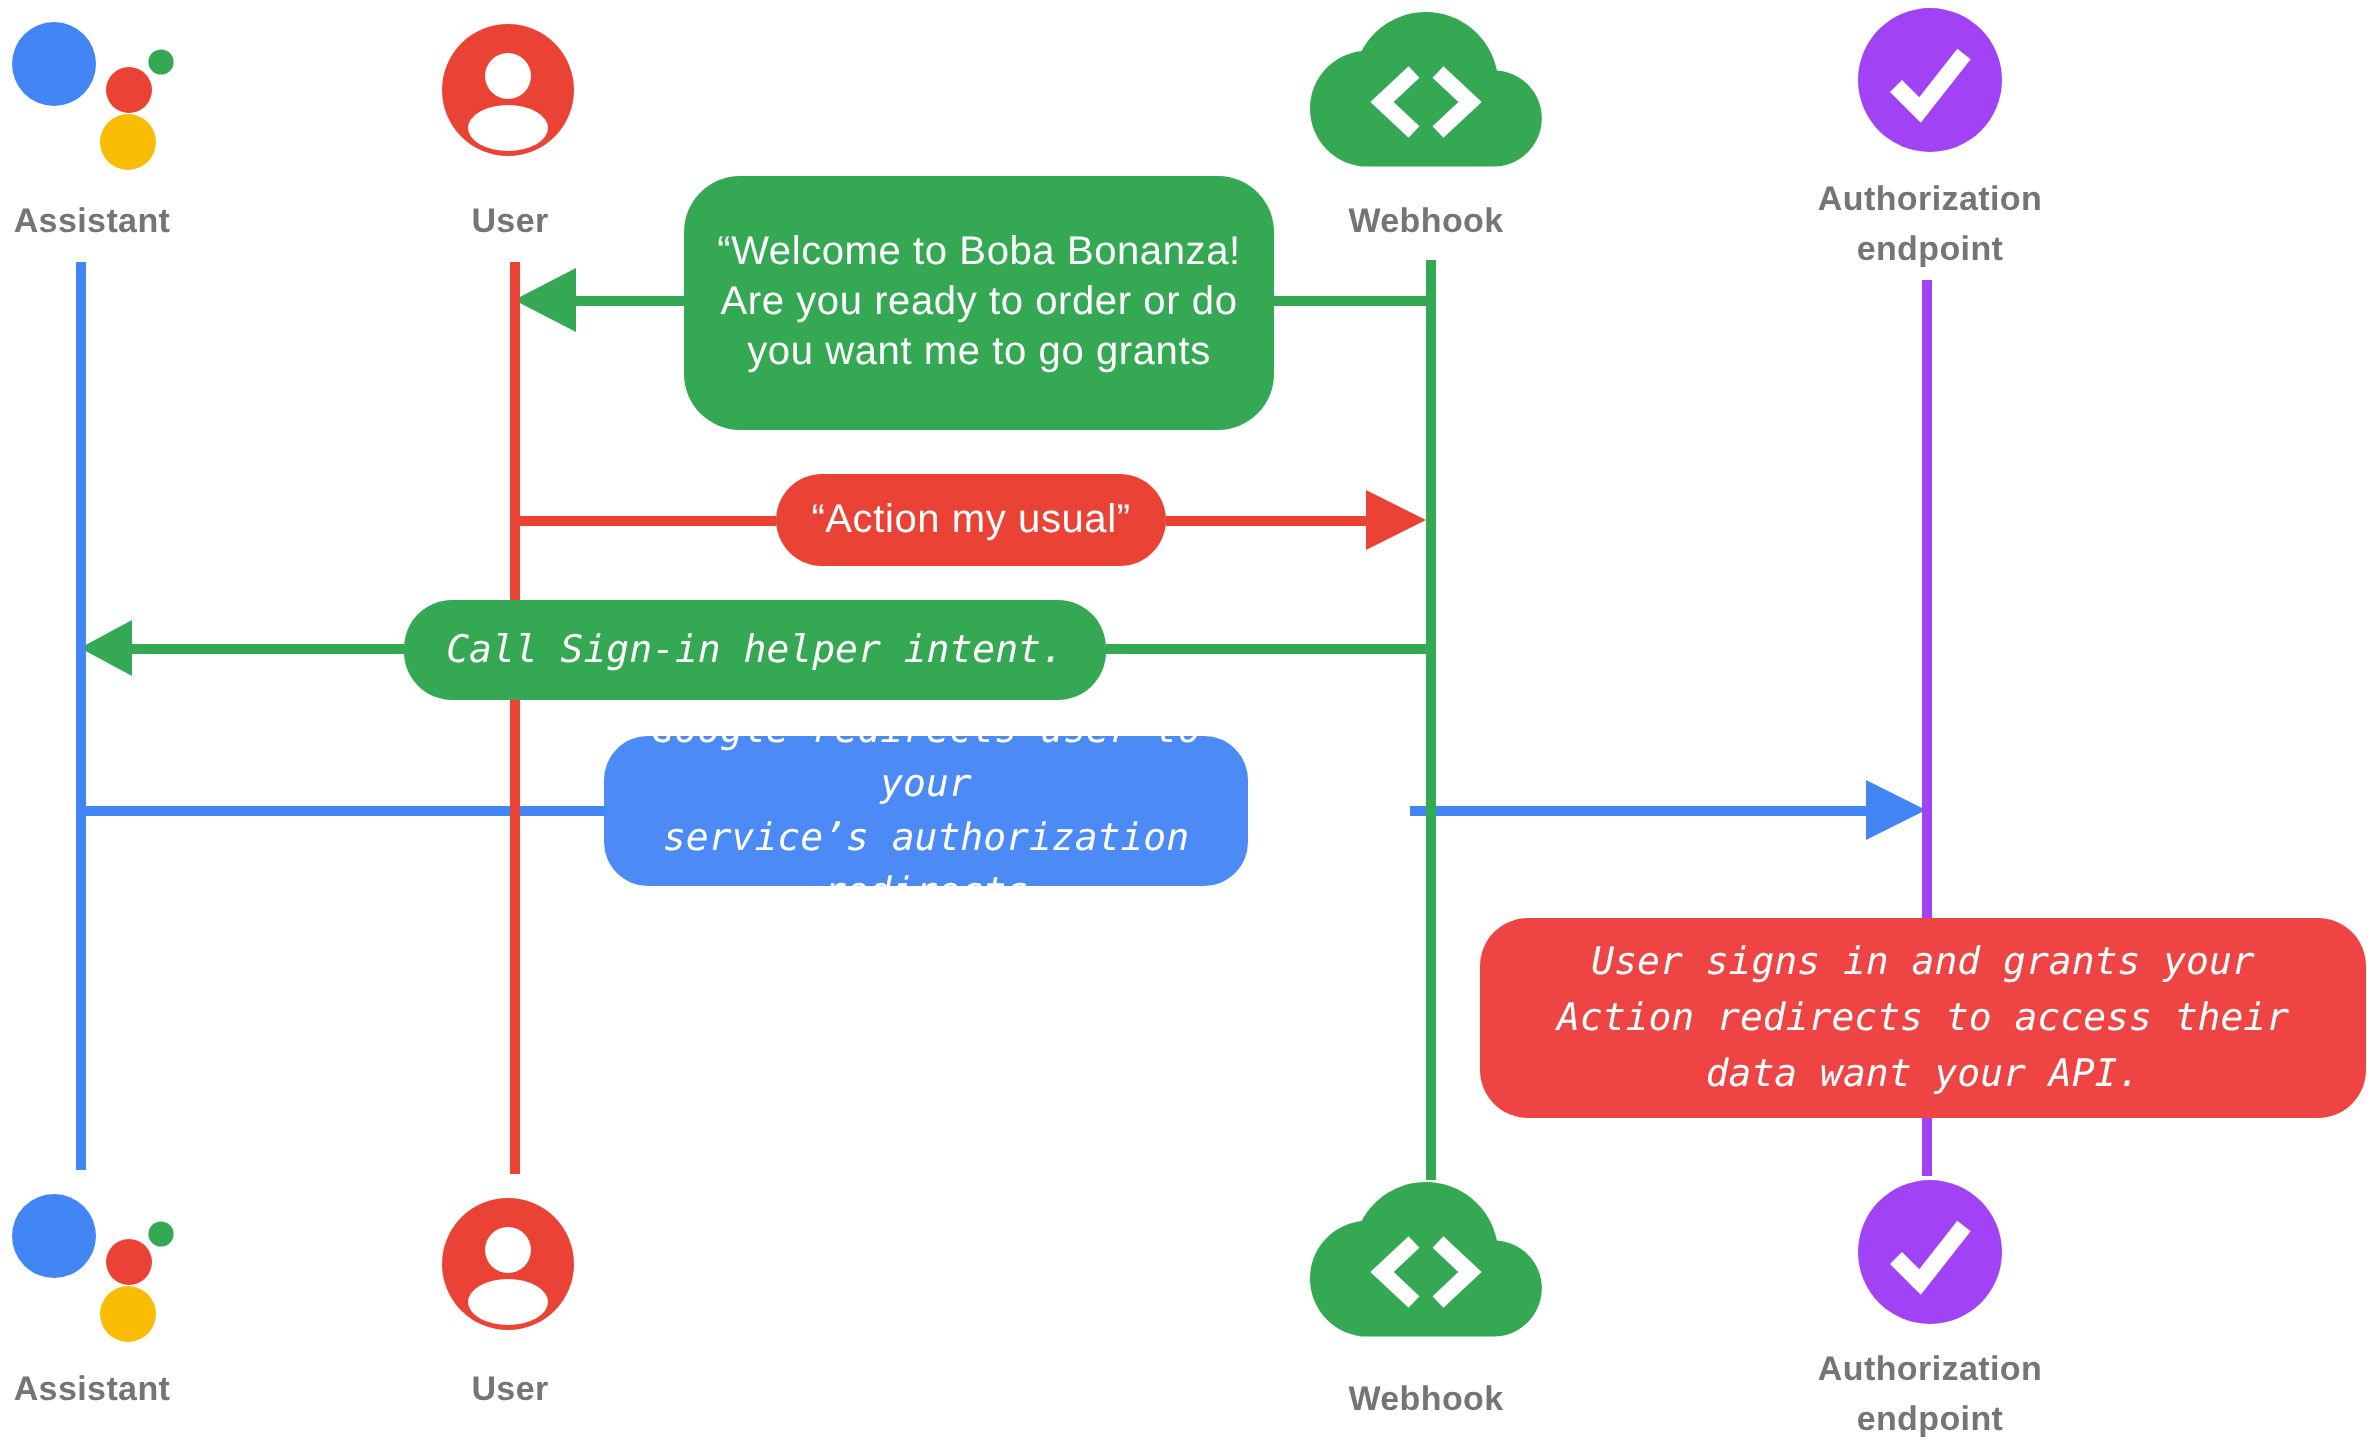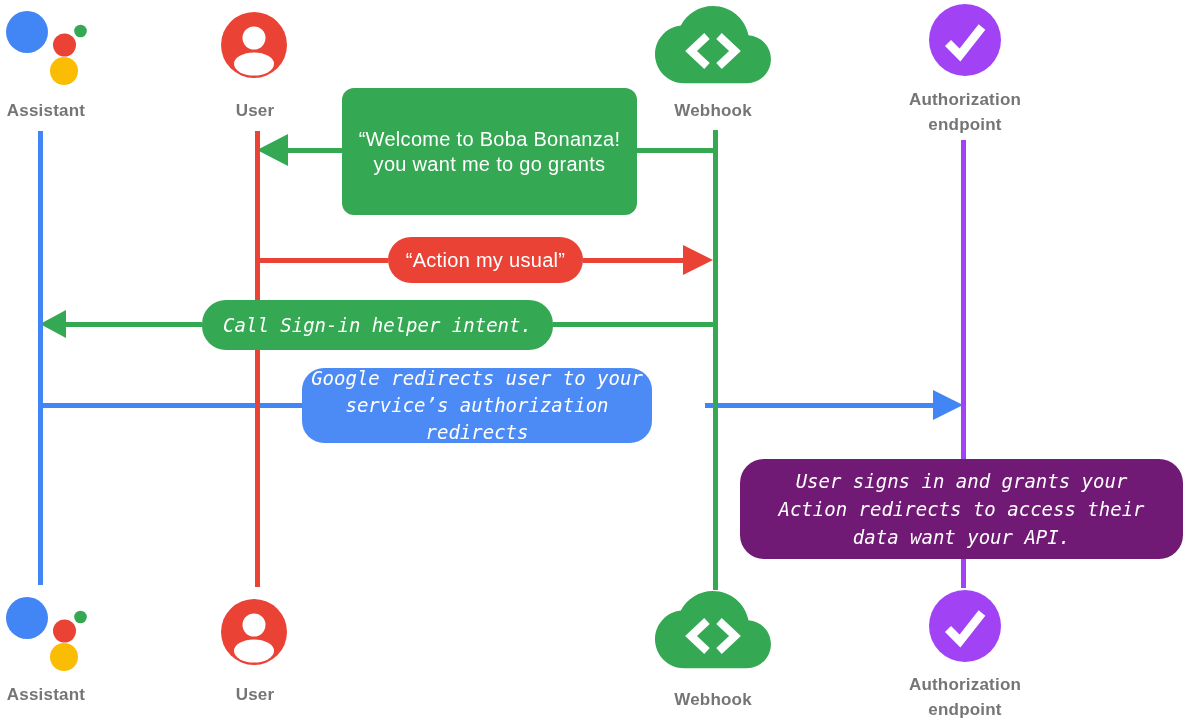--- a/index.html
+++ b/index.html
@@ -26,21 +26,21 @@
   .ah-right.blue  { border-top:15px solid transparent; border-bottom:15px solid transparent; border-left:30px solid #4285F4; }
   
   .msg {
     position:absolute; z-index:3; color:#ffffff;
     display:flex; flex-direction:column; align-items:center; justify-content:center;
     text-align:center;
   }
   .msg.green { background:#34A853; }
   .msg.red   { background:#EA4335; }
   .msg.blue  { background:#4C8BF5; }
-  .msg.cyan  { background:#701a75; }
+  .msg.cyan  { background:#ef4444; }
   .sans20 { font-size:20px; line-height:25px; letter-spacing:0.3px; }
   .mono   { font-family:"DejaVu Sans Mono", monospace; font-style:italic; font-size:19px; }
   
   .label {
     position:absolute; z-index:2; color:#757575; font-weight:bold;
     font-size:17px; line-height:25px; text-align:center; letter-spacing:0.2px;
   }
   .icon { position:absolute; z-index:2; }
 </style>
 </head>
@@ -62,34 +62,35 @@
   <div class="ah ah-right red" style="left:683px; top:245px;"></div>
 
   <div class="h green" style="left:553px; top:322px; width:160px;"></div>
   <div class="h green" style="left:64px;  top:322px; width:138px;"></div>
   <div class="ah ah-left green small" style="left:40px; top:310px;"></div>
 
   <div class="h blue" style="left:40px;  top:403px; width:262px;"></div>
   <div class="h blue" style="left:705px; top:403px; width:228px;"></div>
   <div class="ah ah-right blue" style="left:933px; top:390px;"></div>
 
-  <div class="msg green sans20" style="left:342px; top:88px; width:295px; height:127px; border-radius:12px;">
+  <div class="msg green sans20" style="left:342px; top:88px; width:295px; height:127px; border-radius:28px;">
     <div>“Welcome to Boba Bonanza!</div>
+    <div>Are you ready to order or do</div>
     <div>you want me to go grants</div>
   </div>
 
   <div class="msg red sans20" style="left:388px; top:237px; width:195px; height:46px; border-radius:23px;">
     <div>“Action my usual”</div>
   </div>
 
   <div class="msg green mono" style="left:202px; top:300px; width:351px; height:50px; border-radius:24px;">
     <div>Call Sign-in helper intent.</div>
   </div>
 
-  <div class="msg blue mono" style="left:302px; top:368px; width:350px; height:75px; border-radius:22px; line-height:27px;">
+  <div class="msg blue mono" style="left:302px; top:368px; width:322px; height:75px; border-radius:22px; line-height:27px;">
     <div>Google redirects user to your</div>
     <div>service’s authorization redirects</div>
   </div>
 
   <div class="msg cyan mono" style="left:740px; top:459px; width:443px; height:100px; border-radius:24px; line-height:28px;">
     <div>User signs in and grants your</div>
     <div>Action redirects to access their</div>
     <div>data want your API.</div>
   </div>
 

